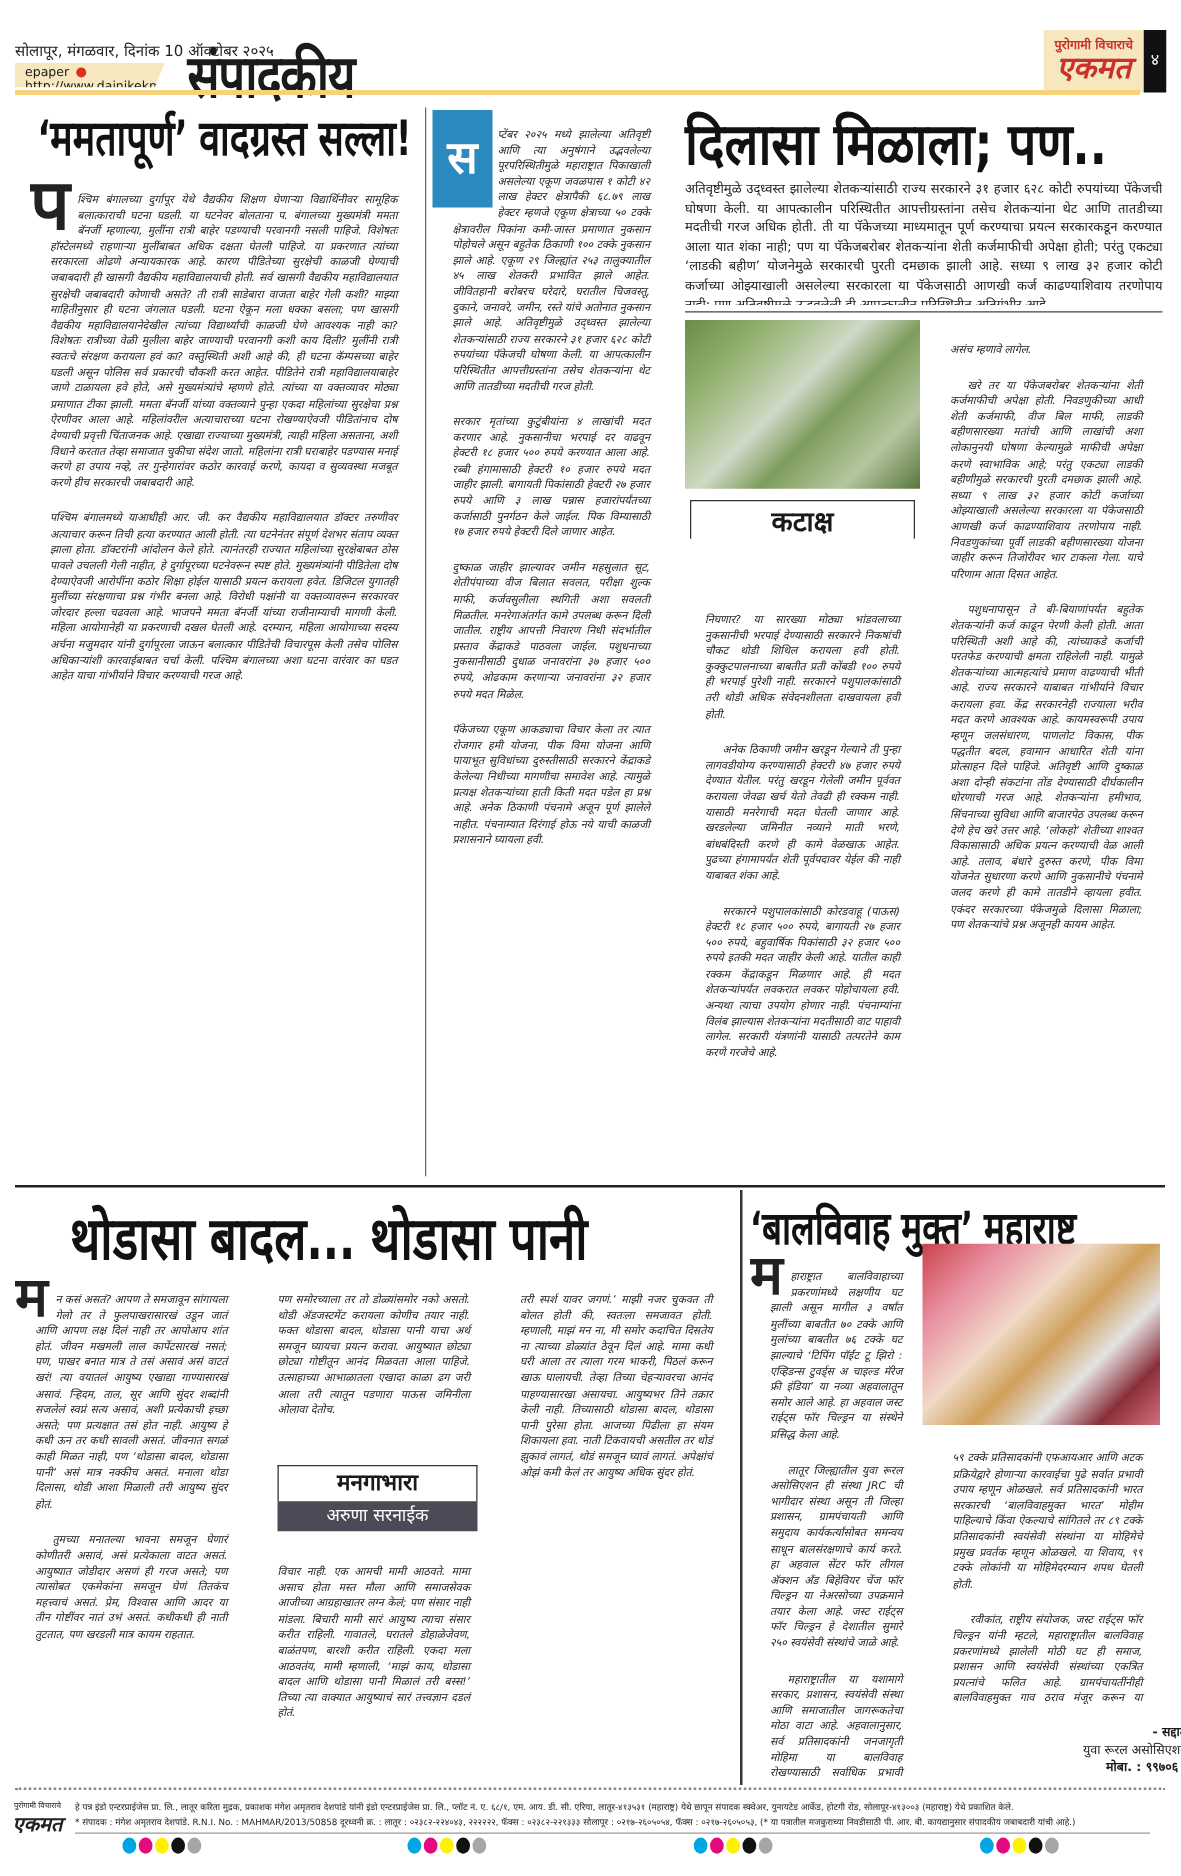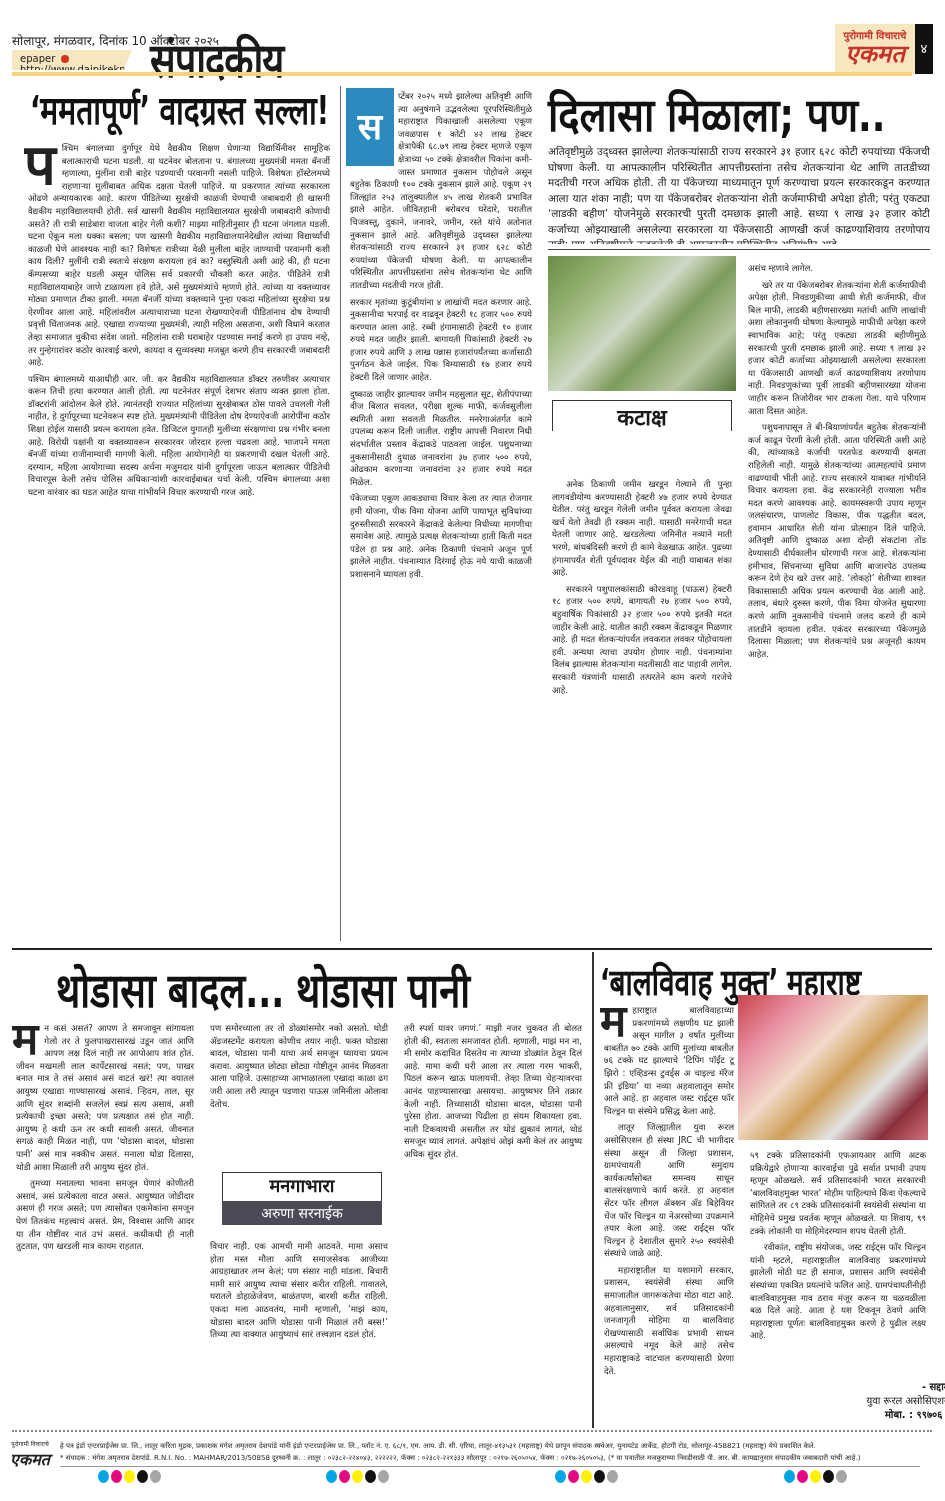--- a/index.html
+++ b/index.html
@@ -11,21 +11,21 @@
   .epaper .dot{display:inline-block;width:8px;height:8px;border-radius:50%;background:#d8321d;margin:0 3px;vertical-align:middle;}
   .section-title{left:150px;top:26px;font-size:38px;font-weight:bold;letter-spacing:-1px;transform:scaleY(1.25);transform-origin:left top;}
   .gold-rule{left:12px;top:72px;width:900px;height:4px;background:#f6d27a;}
   .brand{left:835px;top:24px;width:80px;height:50px;background:#f6e7bf;text-align:center;}
   .brand .tag{font-size:10px;color:#c9322b;font-weight:bold;margin-top:4px;}
   .brand .name{font-size:24px;color:#c9322b;font-weight:bold;font-style:italic;line-height:24px;}
   .pagenum{left:915px;top:24px;width:18px;height:50px;background:#111;color:#fff;font-size:13px;text-align:center;line-height:50px;}
 
   .headline{font-family:"DejaVu Sans Condensed","DejaVu Sans",sans-serif;font-weight:bold;color:#111;white-space:nowrap;transform-origin:left top;}
   .body{font-family:"DejaVu Sans",sans-serif;font-size:8.6px;line-height:12.6px;color:#222;text-align:justify;overflow:hidden;}
-  .body p{margin:4px;}
+  .body p{margin:16px;font-style:italic;}
   .dropcap{float:left;font-family:"DejaVu Serif",serif;font-size:56px;line-height:48px;font-weight:bold;margin:2px 6px 0 0;}
   .vrule{background:#666;width:1px;}
   .hrule{background:#444;height:1px;}
 
   .s-cap{left:346px;top:88px;width:48px;height:78px;background:#2b8bbf;color:#fff;font-size:36px;font-weight:bold;text-align:center;line-height:78px;}
 
   .photo{background:linear-gradient(135deg,#6b8c48 0%,#9bb87a 25%,#cfd9c6 45%,#7e9d5c 60%,#b5c6a0 80%,#58773c 100%);}
   .photo2{background:linear-gradient(135deg,#c9434b 0%,#e88fa0 20%,#f1d9c8 40%,#cfa05a 55%,#e3e3e3 70%,#8a2f3a 85%,#d46f7c 100%);}
   .box-bracket{border:1px solid #333;border-bottom:none;height:30px;}
   .box-title{font-size:22px;font-weight:bold;text-align:center;}
@@ -87,20 +87,21 @@
   <p style="text-indent:14px;">खरे तर या पॅकेजबरोबर शेतकऱ्यांना शेती कर्जमाफीची अपेक्षा होती. निवडणुकीच्या आधी शेती कर्जमाफी, वीज बिल माफी, लाडकी बहीणसारख्या मतांची आणि लाखांची अशा लोकानुनयी घोषणा केल्यामुळे माफीची अपेक्षा करणे स्वाभाविक आहे; परंतु एकट्या लाडकी बहीणीमुळे सरकारची पुरती दमछाक झाली आहे. सध्या ९ लाख ३२ हजार कोटी कर्जाच्या ओझ्याखाली असलेल्या सरकारला या पॅकेजसाठी आणखी कर्ज काढण्याशिवाय तरणोपाय नाही. निवडणुकांच्या पूर्वी लाडकी बहीणसारख्या योजना जाहीर करून तिजोरीवर भार टाकला गेला. याचे परिणाम आता दिसत आहेत.</p>
   <p style="text-indent:14px;">पशुधनापासून ते बी-बियाणांपर्यंत बहुतेक शेतकऱ्यांनी कर्ज काढून पेरणी केली होती. आता परिस्थिती अशी आहे की, त्यांच्याकडे कर्जाची परतफेड करण्याची क्षमता राहिलेली नाही. यामुळे शेतकऱ्यांच्या आत्महत्यांचे प्रमाण वाढण्याची भीती आहे. राज्य सरकारने याबाबत गांभीर्याने विचार करायला हवा. केंद्र सरकारनेही राज्याला भरीव मदत करणे आवश्यक आहे. कायमस्वरूपी उपाय म्हणून जलसंधारण, पाणलोट विकास, पीक पद्धतीत बदल, हवामान आधारित शेती यांना प्रोत्साहन दिले पाहिजे. अतिवृष्टी आणि दुष्काळ अशा दोन्ही संकटांना तोंड देण्यासाठी दीर्घकालीन धोरणाची गरज आहे. शेतकऱ्यांना हमीभाव, सिंचनाच्या सुविधा आणि बाजारपेठ उपलब्ध करून देणे हेच खरे उत्तर आहे. ‘लोकहो’ शेतीच्या शाश्वत विकासासाठी अधिक प्रयत्न करण्याची वेळ आली आहे. तलाव, बंधारे दुरुस्त करणे, पीक विमा योजनेत सुधारणा करणे आणि नुकसानीचे पंचनामे जलद करणे ही कामे तातडीने व्हायला हवीत. एकंदर सरकारच्या पॅकेजमुळे दिलासा मिळाला; पण शेतकऱ्यांचे प्रश्न अजूनही कायम आहेत.</p>
 </div>
 
 <div class="abs" style="left:552px;top:400px;width:180px;">
   <div class="box-bracket">
     <div class="box-title">कटाक्ष</div>
   </div>
 </div>
 <div class="abs body" style="left:548px;top:474px;width:188px;height:468px;">
+  <p>निघणार? या सारख्या मोठ्या भांडवलाच्या नुकसानीची भरपाई देण्यासाठी सरकारने निकषांची चौकट थोडी शिथिल करायला हवी होती. कुक्कुटपालनाच्या बाबतीत प्रती कोंबडी १०० रुपये ही भरपाई पुरेशी नाही. सरकारने पशुपालकांसाठी तरी थोडी अधिक संवेदनशीलता दाखवायला हवी होती.</p>
   <p style="text-indent:14px;">अनेक ठिकाणी जमीन खरडून गेल्याने ती पुन्हा लागवडीयोग्य करण्यासाठी हेक्टरी ४७ हजार रुपये देण्यात येतील. परंतु खरडून गेलेली जमीन पूर्ववत करायला जेवढा खर्च येतो तेवढी ही रक्कम नाही. यासाठी मनरेगाची मदत घेतली जाणार आहे. खरडलेल्या जमिनीत नव्याने माती भरणे, बांधबंदिस्ती करणे ही कामे वेळखाऊ आहेत. पुढच्या हंगामापर्यंत शेती पूर्वपदावर येईल की नाही याबाबत शंका आहे.</p>
   <p style="text-indent:14px;">सरकारने पशुपालकांसाठी कोरडवाहू (पाऊस) हेक्टरी १८ हजार ५०० रुपये, बागायती २७ हजार ५०० रुपये, बहुवार्षिक पिकांसाठी ३२ हजार ५०० रुपये इतकी मदत जाहीर केली आहे. यातील काही रक्कम केंद्राकडून मिळणार आहे. ही मदत शेतकऱ्यांपर्यंत लवकरात लवकर पोहोचायला हवी. अन्यथा त्याचा उपयोग होणार नाही. पंचनाम्यांना विलंब झाल्यास शेतकऱ्यांना मदतीसाठी वाट पाहावी लागेल. सरकारी यंत्रणांनी यासाठी तत्परतेने काम करणे गरजेचे आहे.</p>
 </div>
 
 <div class="abs hrule" style="left:12px;top:948px;width:920px;background:#222;height:2px;"></div>
 
 <div class="abs headline" style="left:56px;top:956px;font-size:38px;transform:scaleY(1.25);">थोडासा बादल... थोडासा पानी</div>
 <div class="abs body" style="left:12px;top:1018px;width:186px;height:405px;">
   <span class="dropcap" style="font-size:44px;line-height:38px;">म</span>
   <p>न कसं असतं? आपण ते समजावून सांगायला गेलो तर ते फुलपाखरासारखं उडून जातं आणि आपण लक्ष दिलं नाही तर आपोआप शांत होतं. जीवन मखमली लाल कार्पेटसारखं नसतं; पण, पाखर बनात मात्र ते तसं असावं असं वाटतं खरं! त्या वयातलं आयुष्य एखाद्या गाण्यासारखं असावं. ऱ्हिदम, ताल, सूर आणि सुंदर शब्दांनी सजलेलं स्वप्नं सत्य असावं, अशी प्रत्येकाची इच्छा असते; पण प्रत्यक्षात तसं होत नाही. आयुष्य हे कधी ऊन तर कधी सावली असतं. जीवनात सगळं काही मिळत नाही, पण ‘थोडासा बादल, थोडासा पानी’ असं मात्र नक्कीच असतं. मनाला थोडा दिलासा, थोडी आशा मिळाली तरी आयुष्य सुंदर होतं.</p>
@@ -143,21 +144,21 @@
   <div>युवा रूरल असोसिएशन लातूर</div>
   <div style="font-weight:bold;">मोबा. : ९९७०६ ५०६५३</div>
 </div>
 
 <div class="abs dotted"></div>
 <div class="abs footer-logo">
   <div class="tag">पुरोगामी विचाराचे</div>
   <div class="name">एकमत</div>
 </div>
 <div class="abs footer-text">
-  <div>हे पत्र इंडो एन्टरप्राईजेस प्रा. लि., लातूर करिता मुद्रक, प्रकाशक मंगेश अमृतराव देशपांडे यांनी इंडो एन्टरप्राईजेस प्रा. लि., प्लॉट नं. ए. ६८/१, एम. आय. डी. सी. एरिया, लातूर-४१३५३१ (महाराष्ट्र) येथे छापून संपादक स्क्वेअर, युनायटेड आर्केड, होटगी रोड, सोलापूर-458821 (महाराष्ट्र) येथे प्रकाशित केले.</div>
+  <div>हे पत्र इंडो एन्टरप्राईजेस प्रा. लि., लातूर करिता मुद्रक, प्रकाशक मंगेश अमृतराव देशपांडे यांनी इंडो एन्टरप्राईजेस प्रा. लि., प्लॉट नं. ए. ६८/१, एम. आय. डी. सी. एरिया, लातूर-४१३५३१ (महाराष्ट्र) येथे छापून संपादक स्क्वेअर, युनायटेड आर्केड, होटगी रोड, सोलापूर-४१३००३ (महाराष्ट्र) येथे प्रकाशित केले.</div>
   <div>* संपादक : मंगेश अमृतराव देशपांडे. R.N.I. No. : MAHMAR/2013/50858 दूरध्वनी क्र. : लातूर : ०२३८२-२२४०४३, २२२२२२, फॅक्स : ०२३८२-२२१३३३ सोलापूर : ०२१७-२६०५०५४, फॅक्स : ०२१७-२६०५०५३, (* या पत्रातील मजकुराच्या निवडीसाठी पी. आर. बी. कायद्यानुसार संपादकीय जबाबदारी यांची आहे.)</div>
 </div>
 <div class="abs hrule" style="left:60px;top:1466px;width:860px;background:#999;"></div>
 
 <div class="abs regmarks" style="left:98px;">
   <span style="background:#00a6e3"></span>
     <span style="background:#e4097f"></span>
     <span style="background:#fff100"></span>
     <span style="background:#111"></span>
     <span style="background:#a6a6a6"></span>

